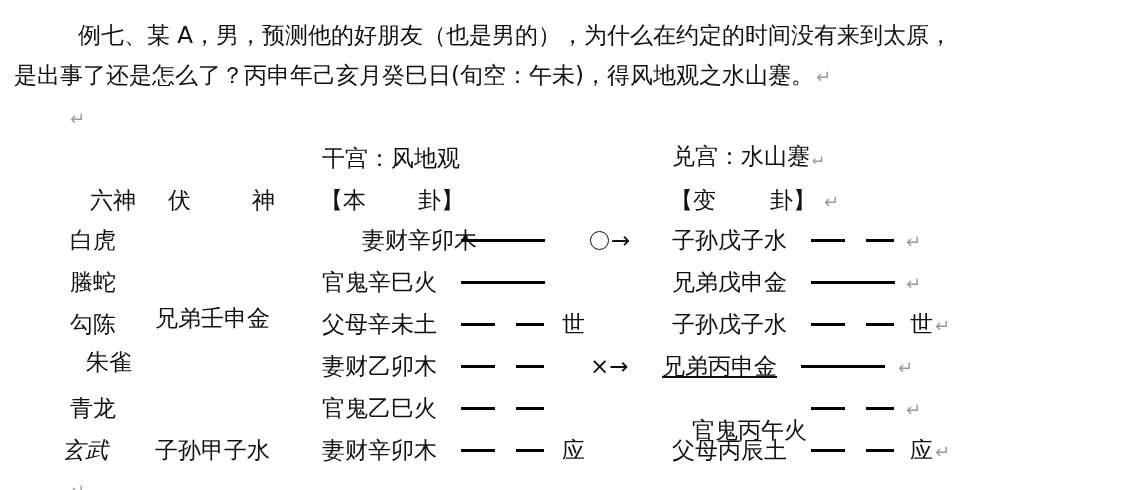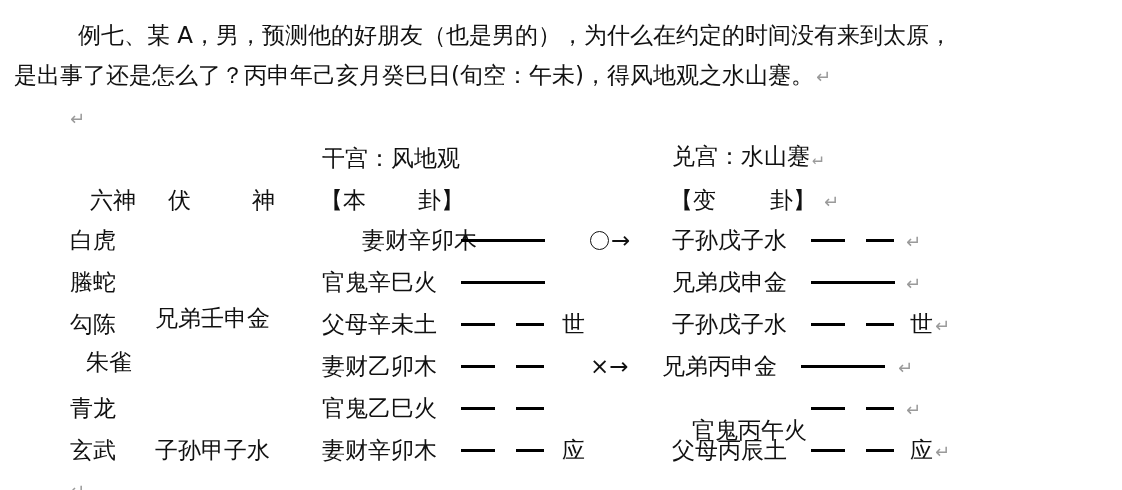--- a/index.html
+++ b/index.html
@@ -81,38 +81,38 @@
   <div class="yao yao-broken-b" style="left:866px; top:323px;"></div>
   <div class="abs" style="left:910px; top:309px;"><span>世</span><span class="para-mark">↵</span></div>
 </div>
 
 <div>
   <div class="abs" style="left:70px; top:347px;margin-left:16px;">朱雀</div>
   <div class="abs" style="left:322px; top:351px;text-align:center;">妻财乙卯木</div>
   <div class="yao yao-broken-a" style="left:461px; top:365px;"></div>
   <div class="yao yao-broken-b" style="left:516px; top:365px;"></div>
   <div class="abs" style="left:590px; top:351px;">×→</div>
-  <div class="abs" style="left:662px; top:351px;">兄弟丙申金</div>
+  <div class="abs" style="left:662px; top:351px;text-decoration:underline;">兄弟丙申金</div>
   <div class="yao yao-solid" style="left:801px; top:365px;"></div>
   <div class="abs" style="left:896px; top:351px;"><span class="para-mark">↵</span></div>
 </div>
 
 <div>
   <div class="abs" style="left:70px; top:393px;text-align:center;">青龙</div>
   <div class="abs" style="left:322px; top:393px;">官鬼乙巳火</div>
   <div class="yao yao-broken-a" style="left:461px; top:407px;"></div>
   <div class="yao yao-broken-b" style="left:516px; top:407px;"></div>
   <div class="abs" style="left:672px; top:415px;margin-left:20px;">官鬼丙午火</div>
   <div class="yao yao-broken-a" style="left:811px; top:407px;"></div>
   <div class="yao yao-broken-b" style="left:866px; top:407px;"></div>
   <div class="abs" style="left:904px; top:393px;"><span class="para-mark">↵</span></div>
 </div>
 
 <div>
-  <div class="abs" style="left:70px; top:435px;">玄武</div>
+  <div class="abs" style="left:62px; top:435px;font-style:italic;">玄武</div>
   <div class="abs" style="left:155px; top:435px;">子孙甲子水</div>
   <div class="abs" style="left:322px; top:435px;">妻财辛卯木</div>
   <div class="yao yao-broken-a" style="left:461px; top:449px;"></div>
   <div class="yao yao-broken-b" style="left:516px; top:449px;"></div>
   <div class="abs" style="left:562px; top:435px;">应</div>
   <div class="abs" style="left:672px; top:435px;">父母丙辰土</div>
   <div class="yao yao-broken-a" style="left:811px; top:449px;"></div>
   <div class="yao yao-broken-b" style="left:866px; top:449px;"></div>
   <div class="abs" style="left:910px; top:435px;"><span>应</span><span class="para-mark">↵</span></div>
 </div>

